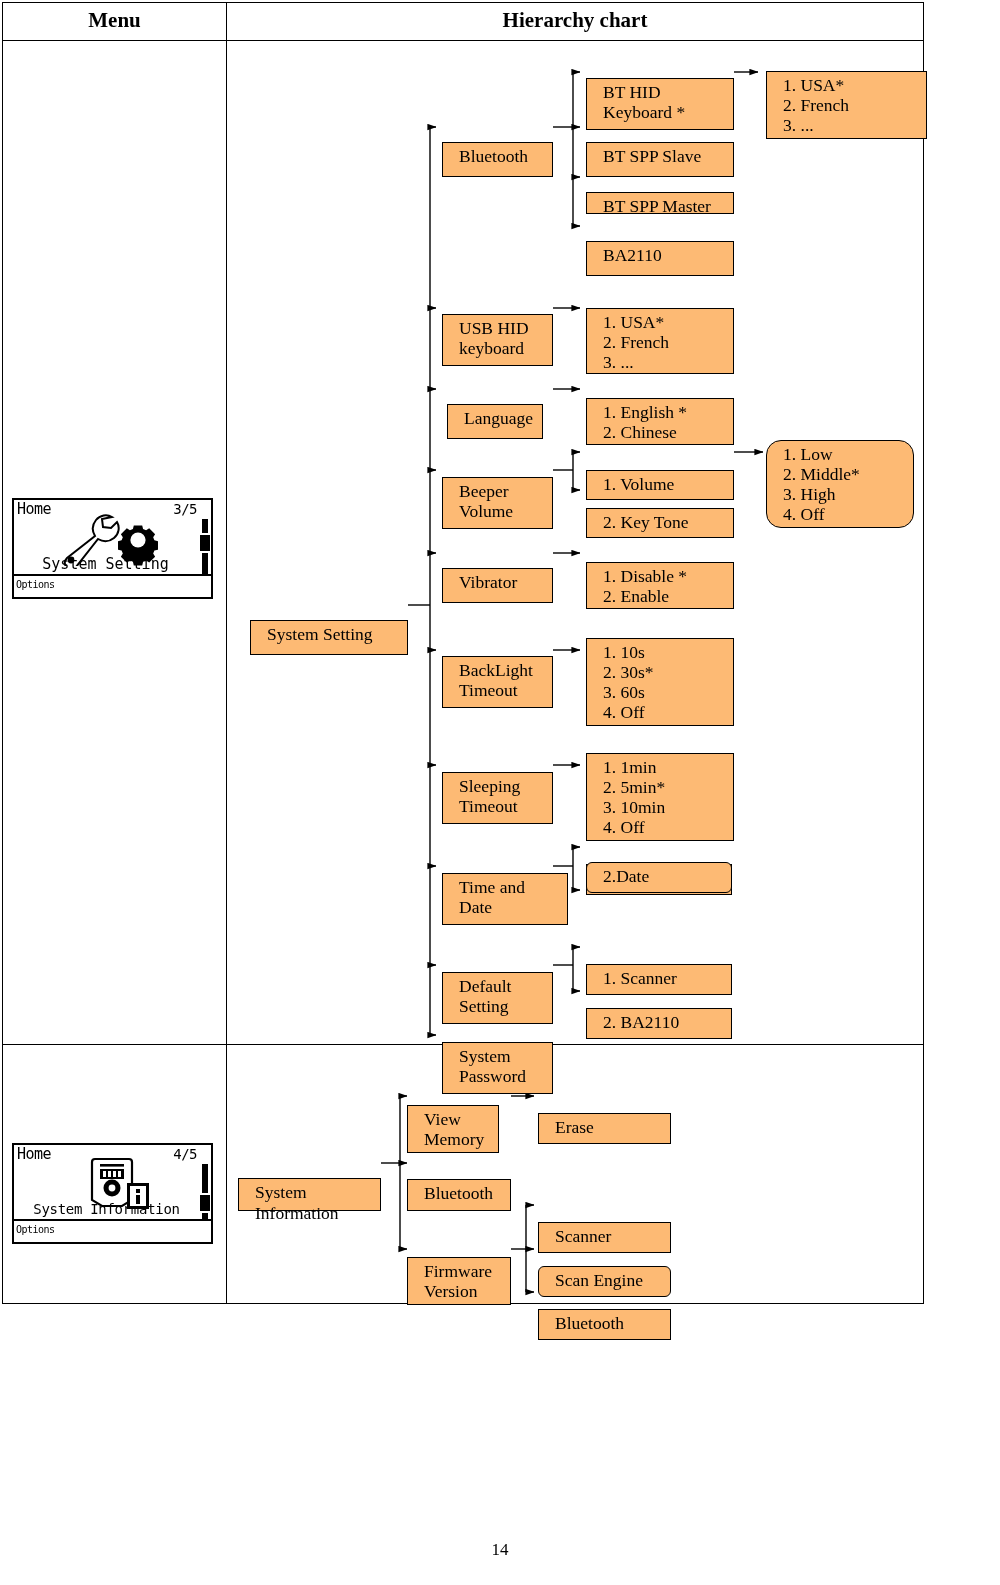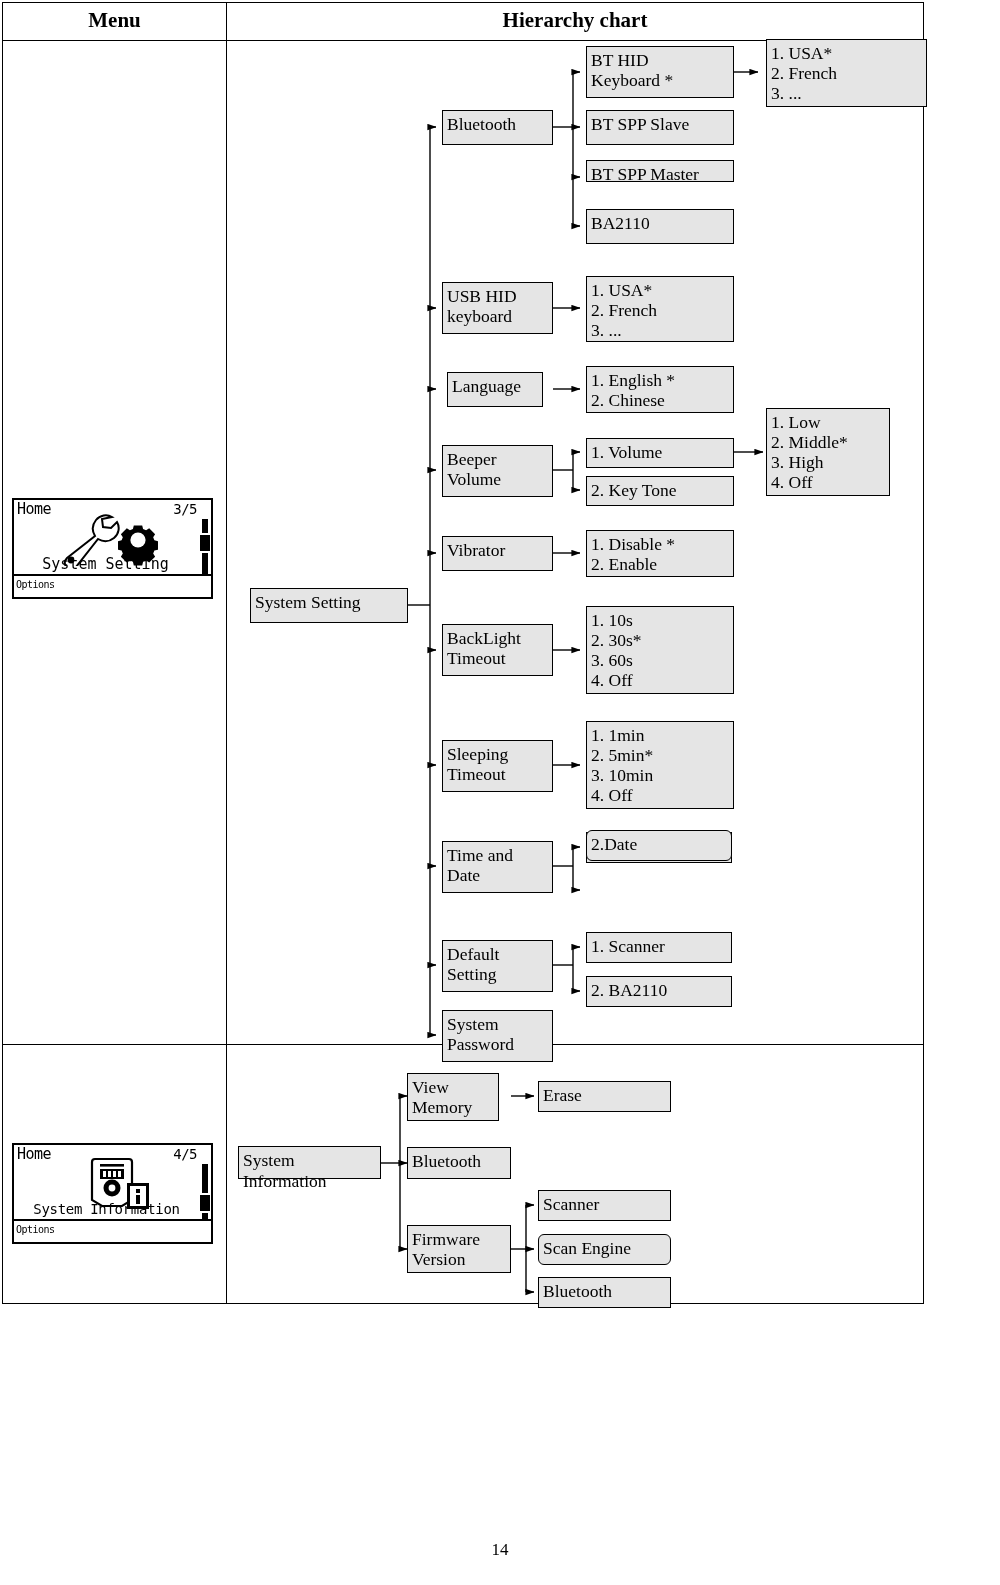--- a/index.html
+++ b/index.html
@@ -105,26 +105,27 @@
   .chart-layer {
     position: absolute; left: 0; top: 0;
     width: 100%; height: 100%;
     pointer-events: none;
   }
   .chart-layer svg { display: block; }
 
   .node {
     position: absolute;
     border: 1.3px solid #000;
-    background: #e5e5e5;
+    background: #fdba74;
     font-size: 17.5px;
     line-height: 21px;
-    padding: 3px 0 3px 4px;
+    padding: 3px 0 3px 16px;
     font-family: "Liberation Serif", serif;
     white-space: pre-line;
+    margin-top: 32px;
   }
   .node.tight { line-height: 20px; }
 
   .page-num {
     position: absolute;
     left: 0; right: 0;
     top: 1540px;
     text-align: center;
     font-size: 17px;
     font-family: "Liberation Serif", serif;
@@ -312,21 +313,21 @@
 Volume</div>
 
 <div class="node" style="left:442px; top:536px; width:111px; height:35px;">Vibrator</div>
 
 <div class="node tight" style="left:442px; top:624px; width:111px; height:52px;">BackLight
 Timeout</div>
 
 <div class="node tight" style="left:442px; top:740px; width:111px; height:52px;">Sleeping
 Timeout</div>
 
-<div class="node tight" style="left:442px; top:841px; width:111px; height:52px;">Time and
+<div class="node tight" style="left:442px; top:841px; width:126px; height:52px;">Time and
 Date</div>
 
 <div class="node tight" style="left:442px; top:940px; width:111px; height:52px;">Default
 Setting</div>
 
 <div class="node tight" style="left:442px; top:1010px; width:111px; height:52px;">System
 Password</div>
 
 <div class="node tight" style="left:586px; top:46px; width:148px; height:52px;">BT HID
 Keyboard *</div>
@@ -345,21 +346,21 @@
 2. French
 3. ...</div>
 
 <div class="node tight" style="left:586px; top:366px; width:148px; height:47px;">1. English *
 2. Chinese</div>
 
 <div class="node" style="left:586px; top:438px; width:148px; height:30px;">1. Volume</div>
 
 <div class="node" style="left:586px; top:476px; width:148px; height:30px;">2. Key Tone</div>
 
-<div class="node tight" style="left:766px; top:408px; width:124px; height:88px;">1. Low
+<div class="node tight" style="left:766px; top:408px; width:148px; height:88px;border-radius:15px;">1. Low
 2. Middle*
 3. High
 4. Off</div>
 
 <div class="node tight" style="left:586px; top:530px; width:148px; height:47px;">1. Disable *
 2. Enable</div>
 
 <div class="node tight" style="left:586px; top:606px; width:148px; height:88px;">1. 10s
 2. 30s*
 3. 60s

